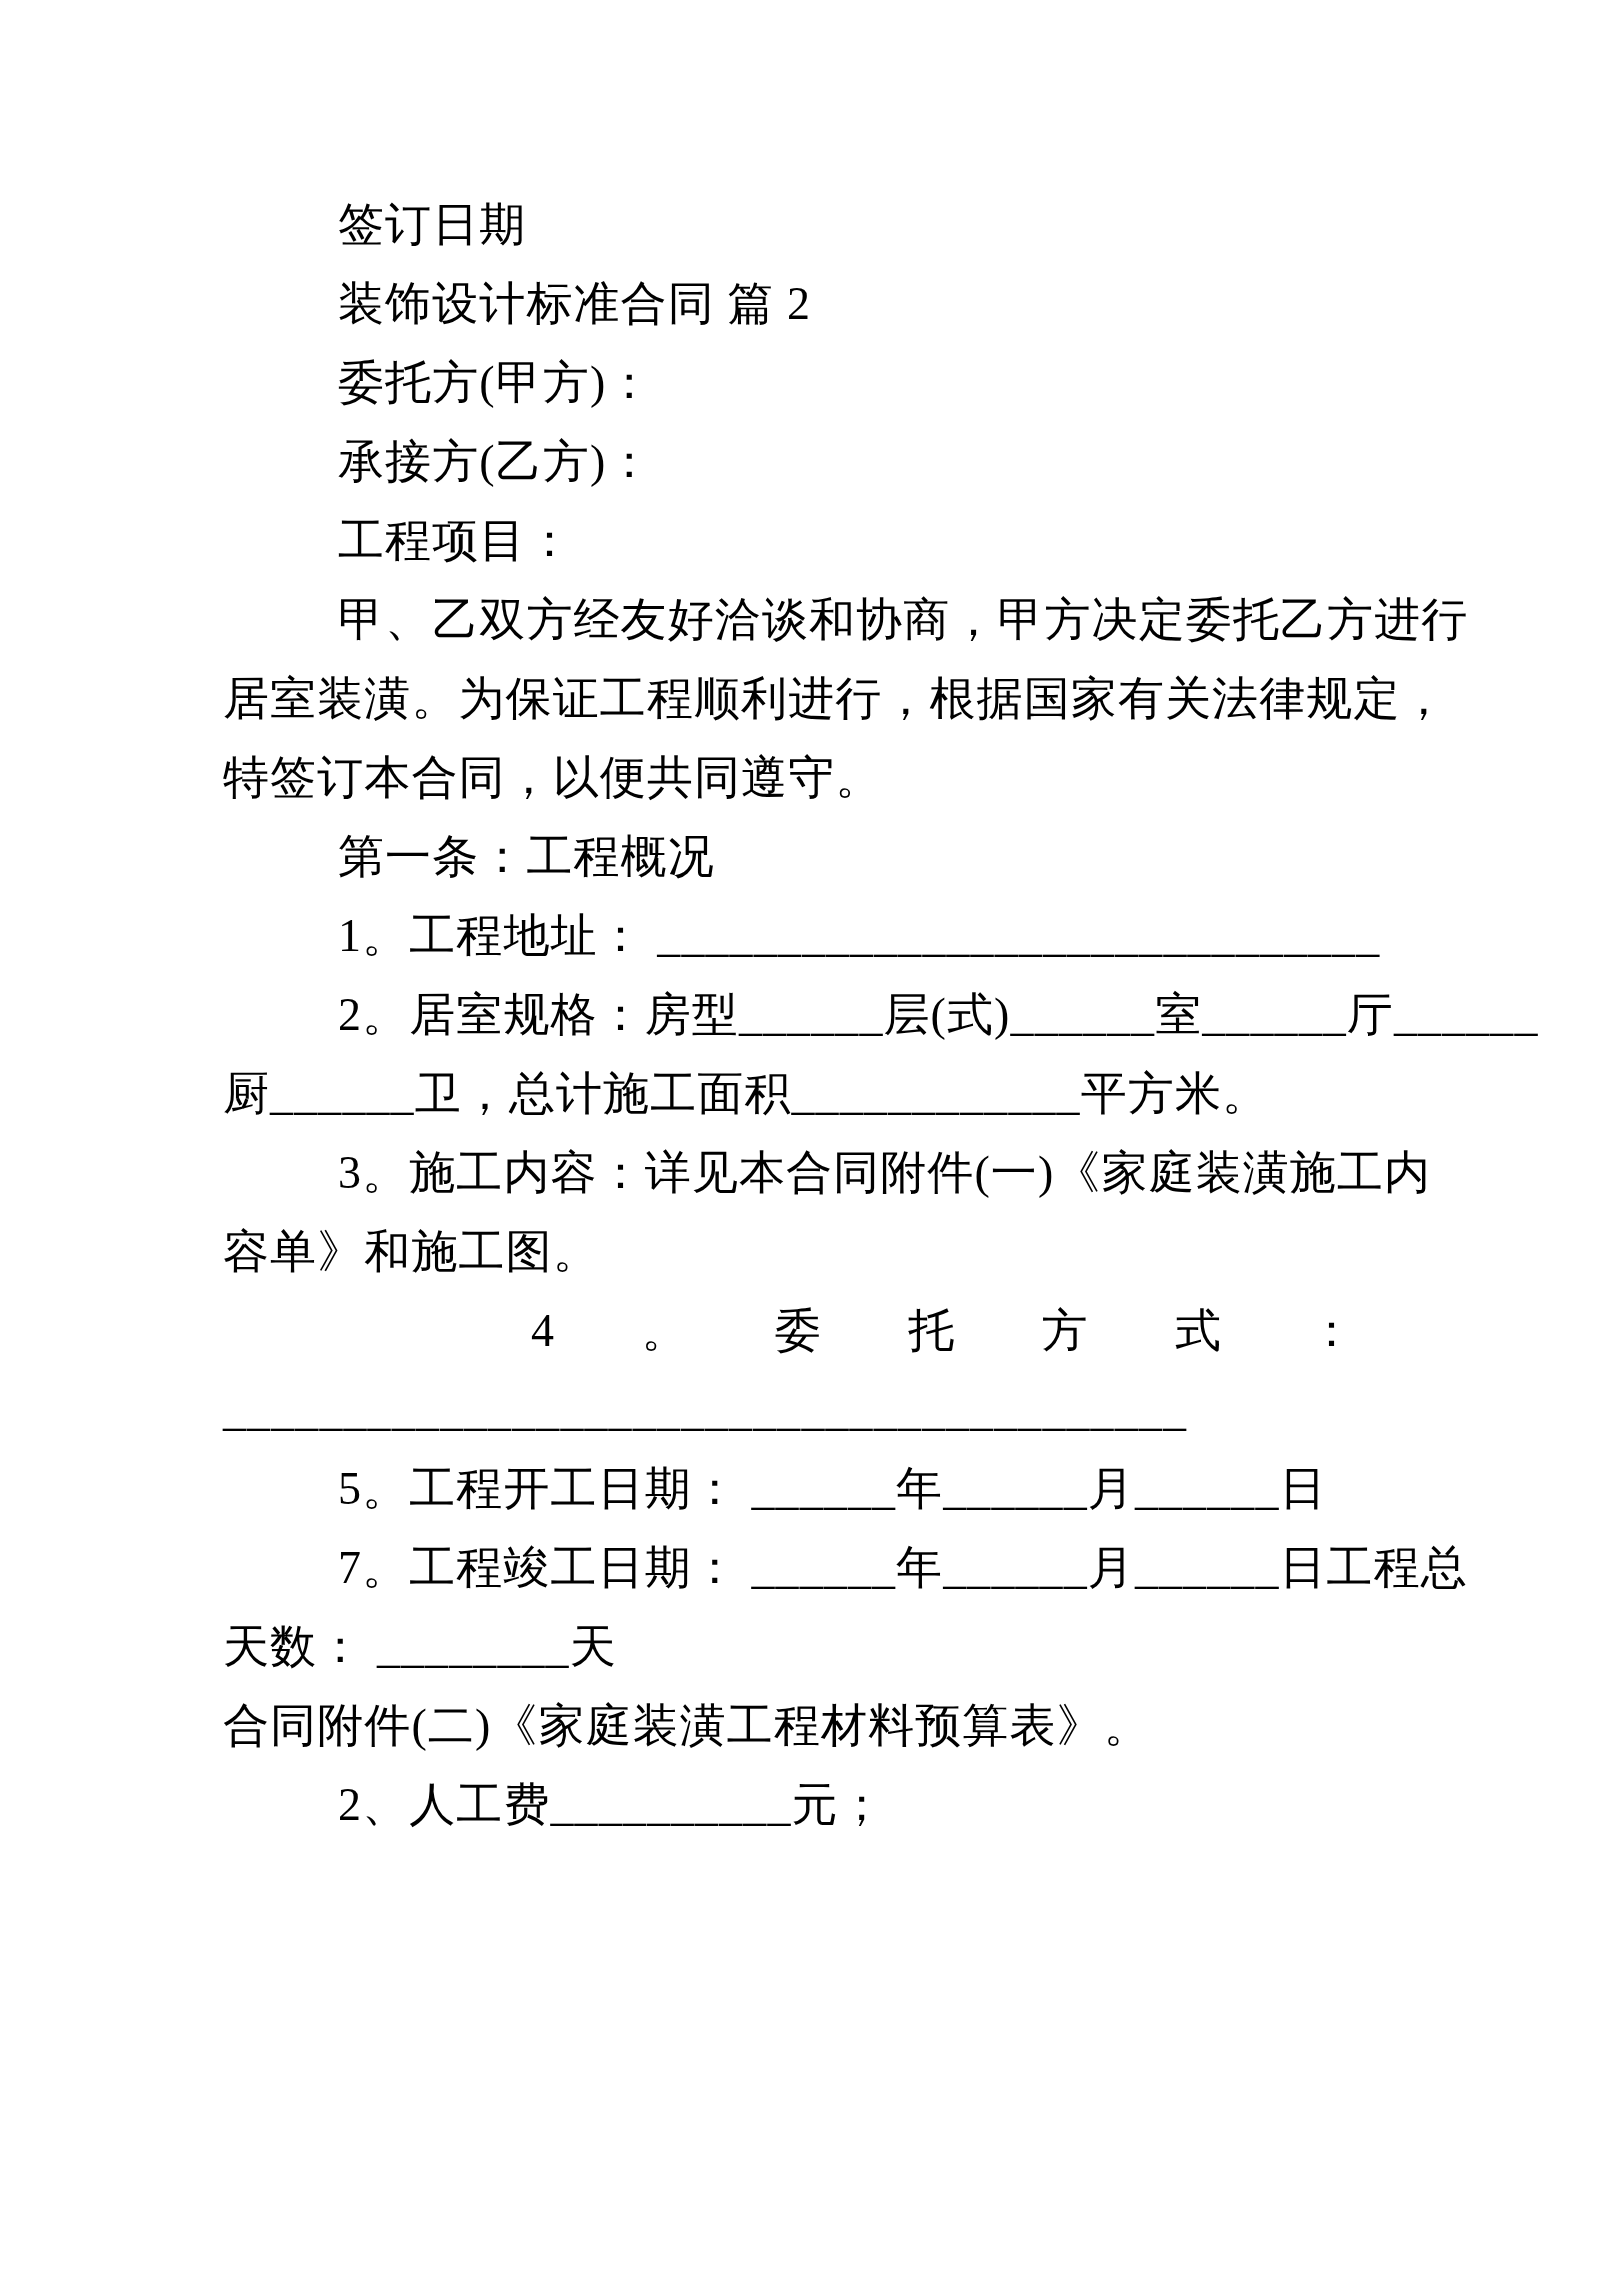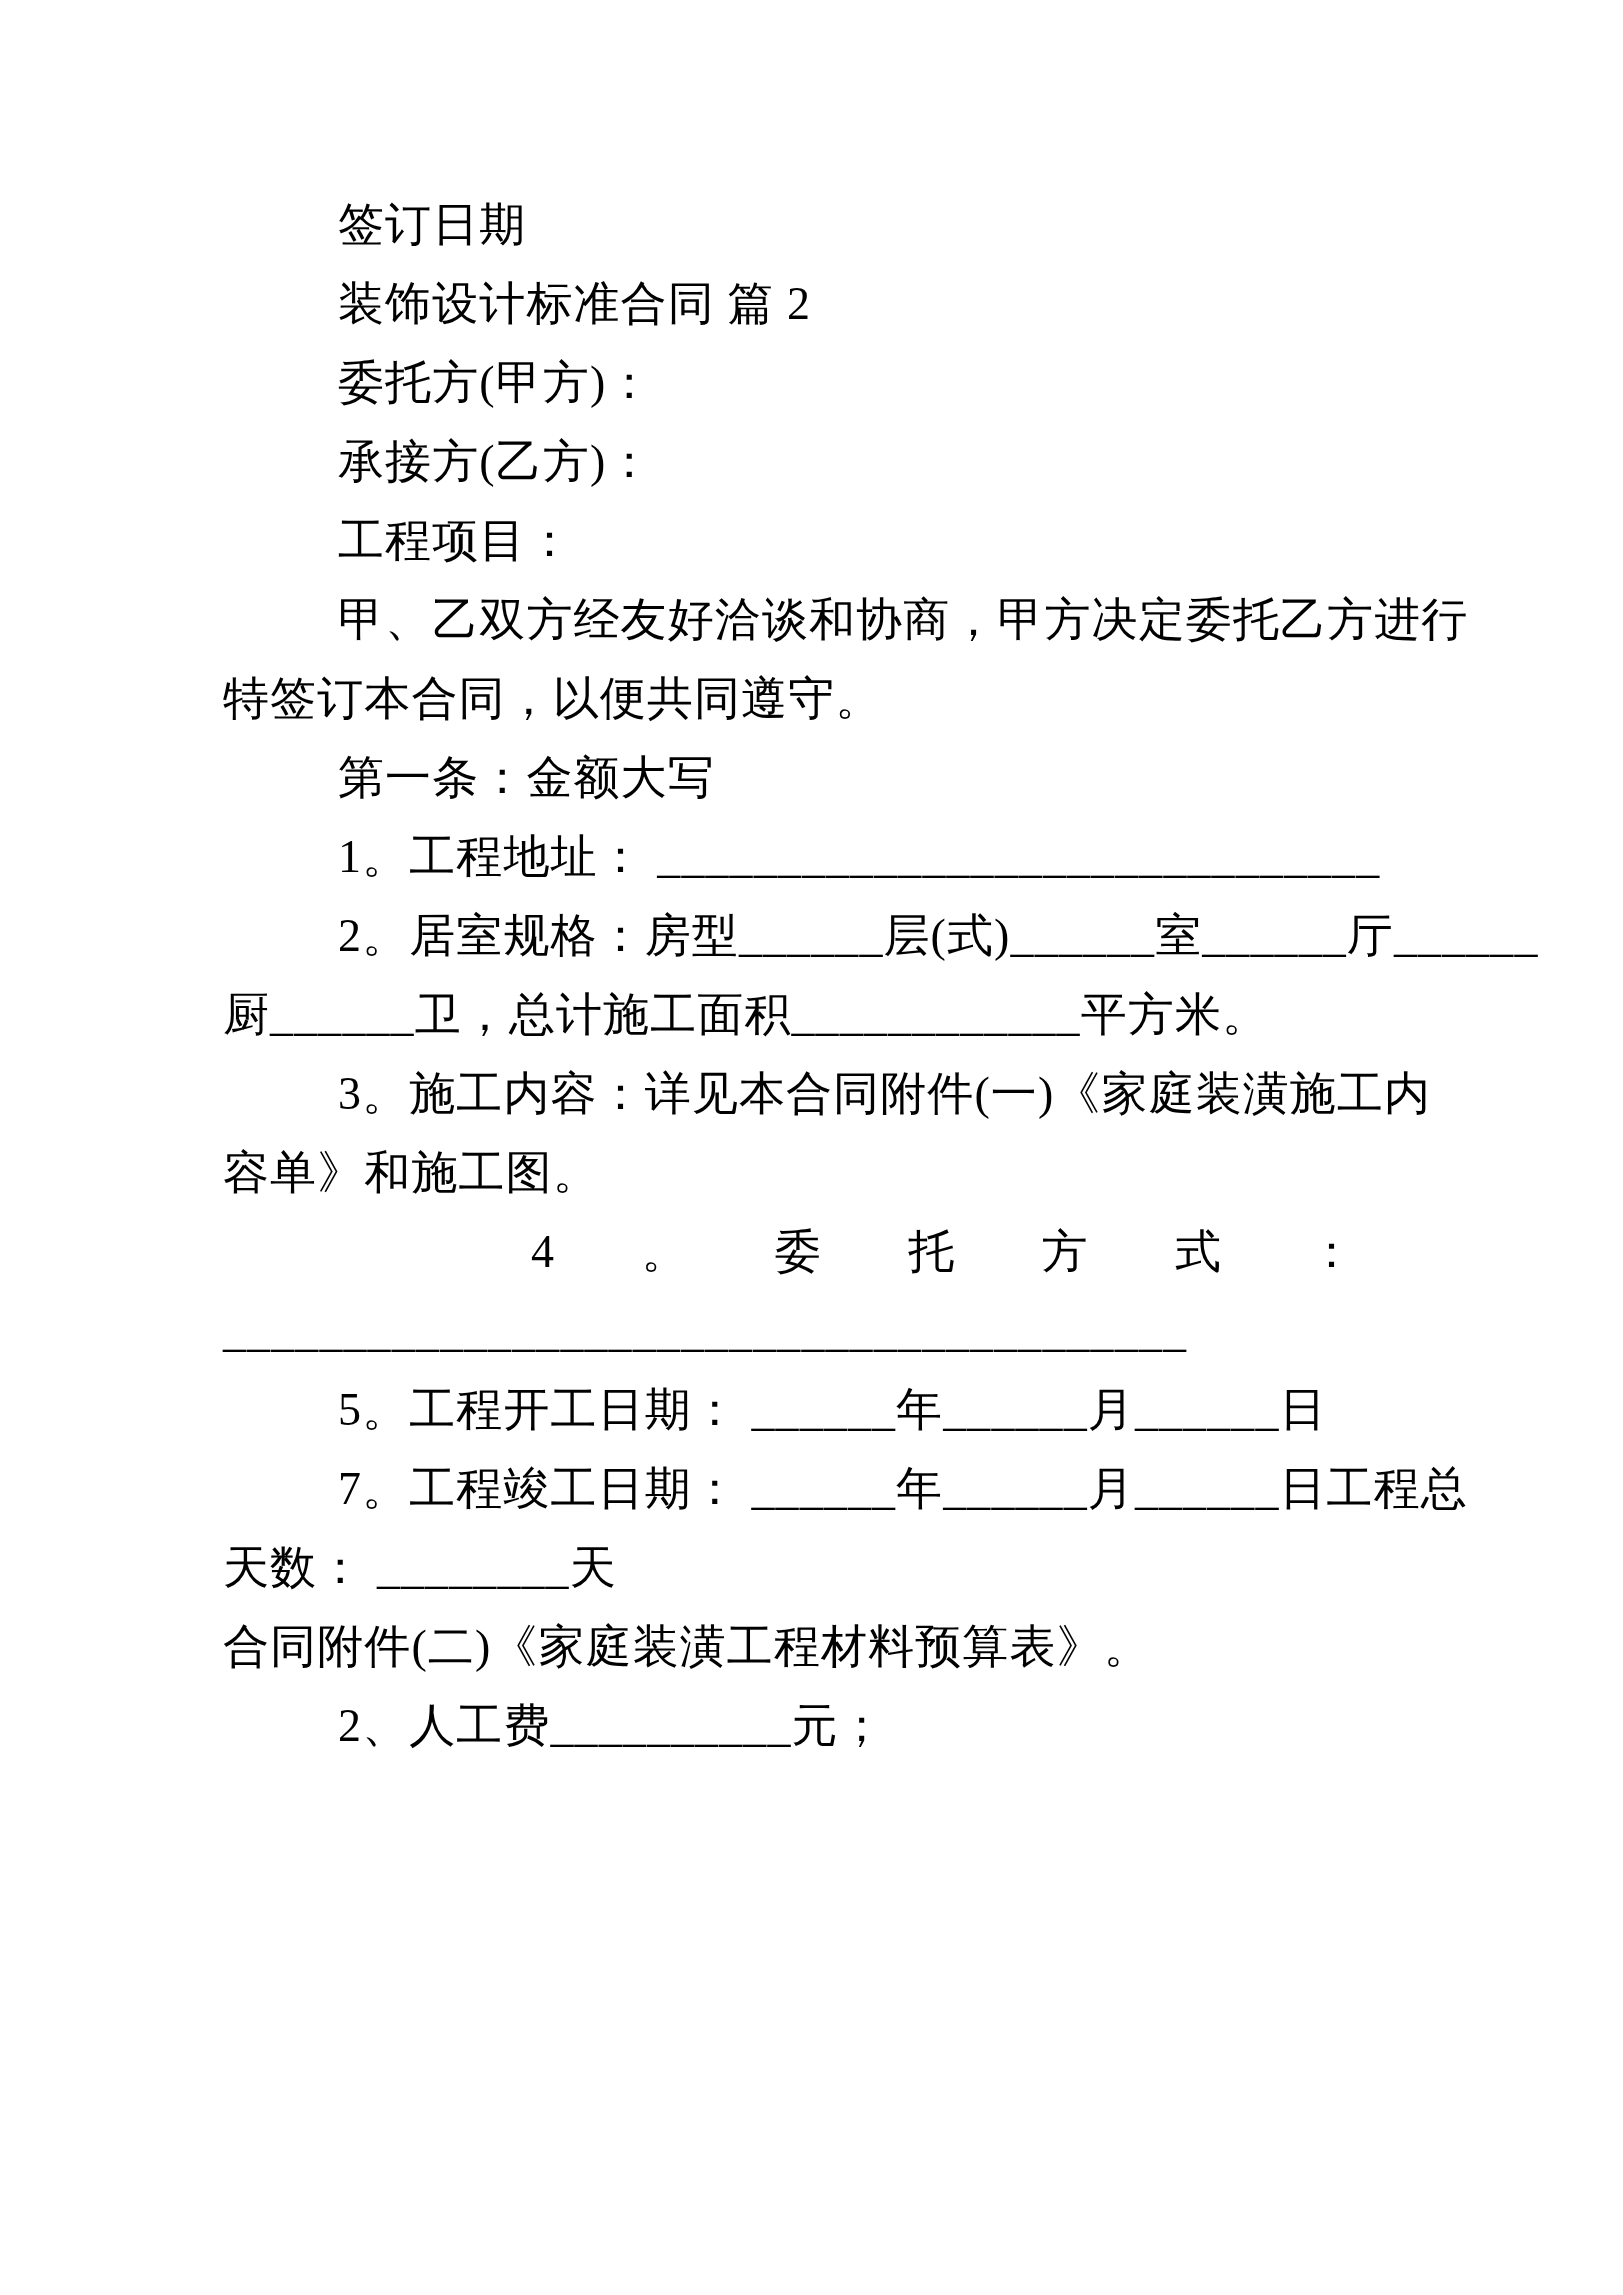--- a/index.html
+++ b/index.html
@@ -42,22 +42,23 @@
 <body>
 
 <div class="page" style="background: rgb(255, 255, 255); color: rgb(0, 0, 0);">
   <div class="doc-body">
       <div class="line indent">签订日期</div>
       <div class="line indent">装饰设计标准合同 篇 2</div>
       <div class="line indent">委托方(甲方)：</div>
       <div class="line indent">承接方(乙方)：</div>
       <div class="line indent">工程项目：</div>
       <div class="line indent">甲、乙双方经友好洽谈和协商，甲方决定委托乙方进行</div>
+      <div class="line">居室装潢。为保证工程顺利进行，根据国家有关法律规定，</div>
       <div class="line">特签订本合同，以便共同遵守。</div>
-      <div class="line indent">第一条：金额大写</div>
+      <div class="line indent">第一条：工程概况</div>
       <div class="line indent">1。工程地址： ______________________________</div>
       <div class="line indent">2。居室规格：房型______层(式)______室______厅______</div>
       <div class="line">厨______卫，总计施工面积____________平方米。</div>
       <div class="line indent">3。施工内容：详见本合同附件(一)《家庭装潢施工内</div>
       <div class="line">容单》和施工图。</div>
       <div class="line spread">4。委托方式：</div>
       <div class="line">________________________________________</div>
       <div class="line indent">5。工程开工日期： ______年______月______日</div>
       <div class="line indent">7。工程竣工日期： ______年______月______日工程总</div>
       <div class="line">天数： ________天</div>

